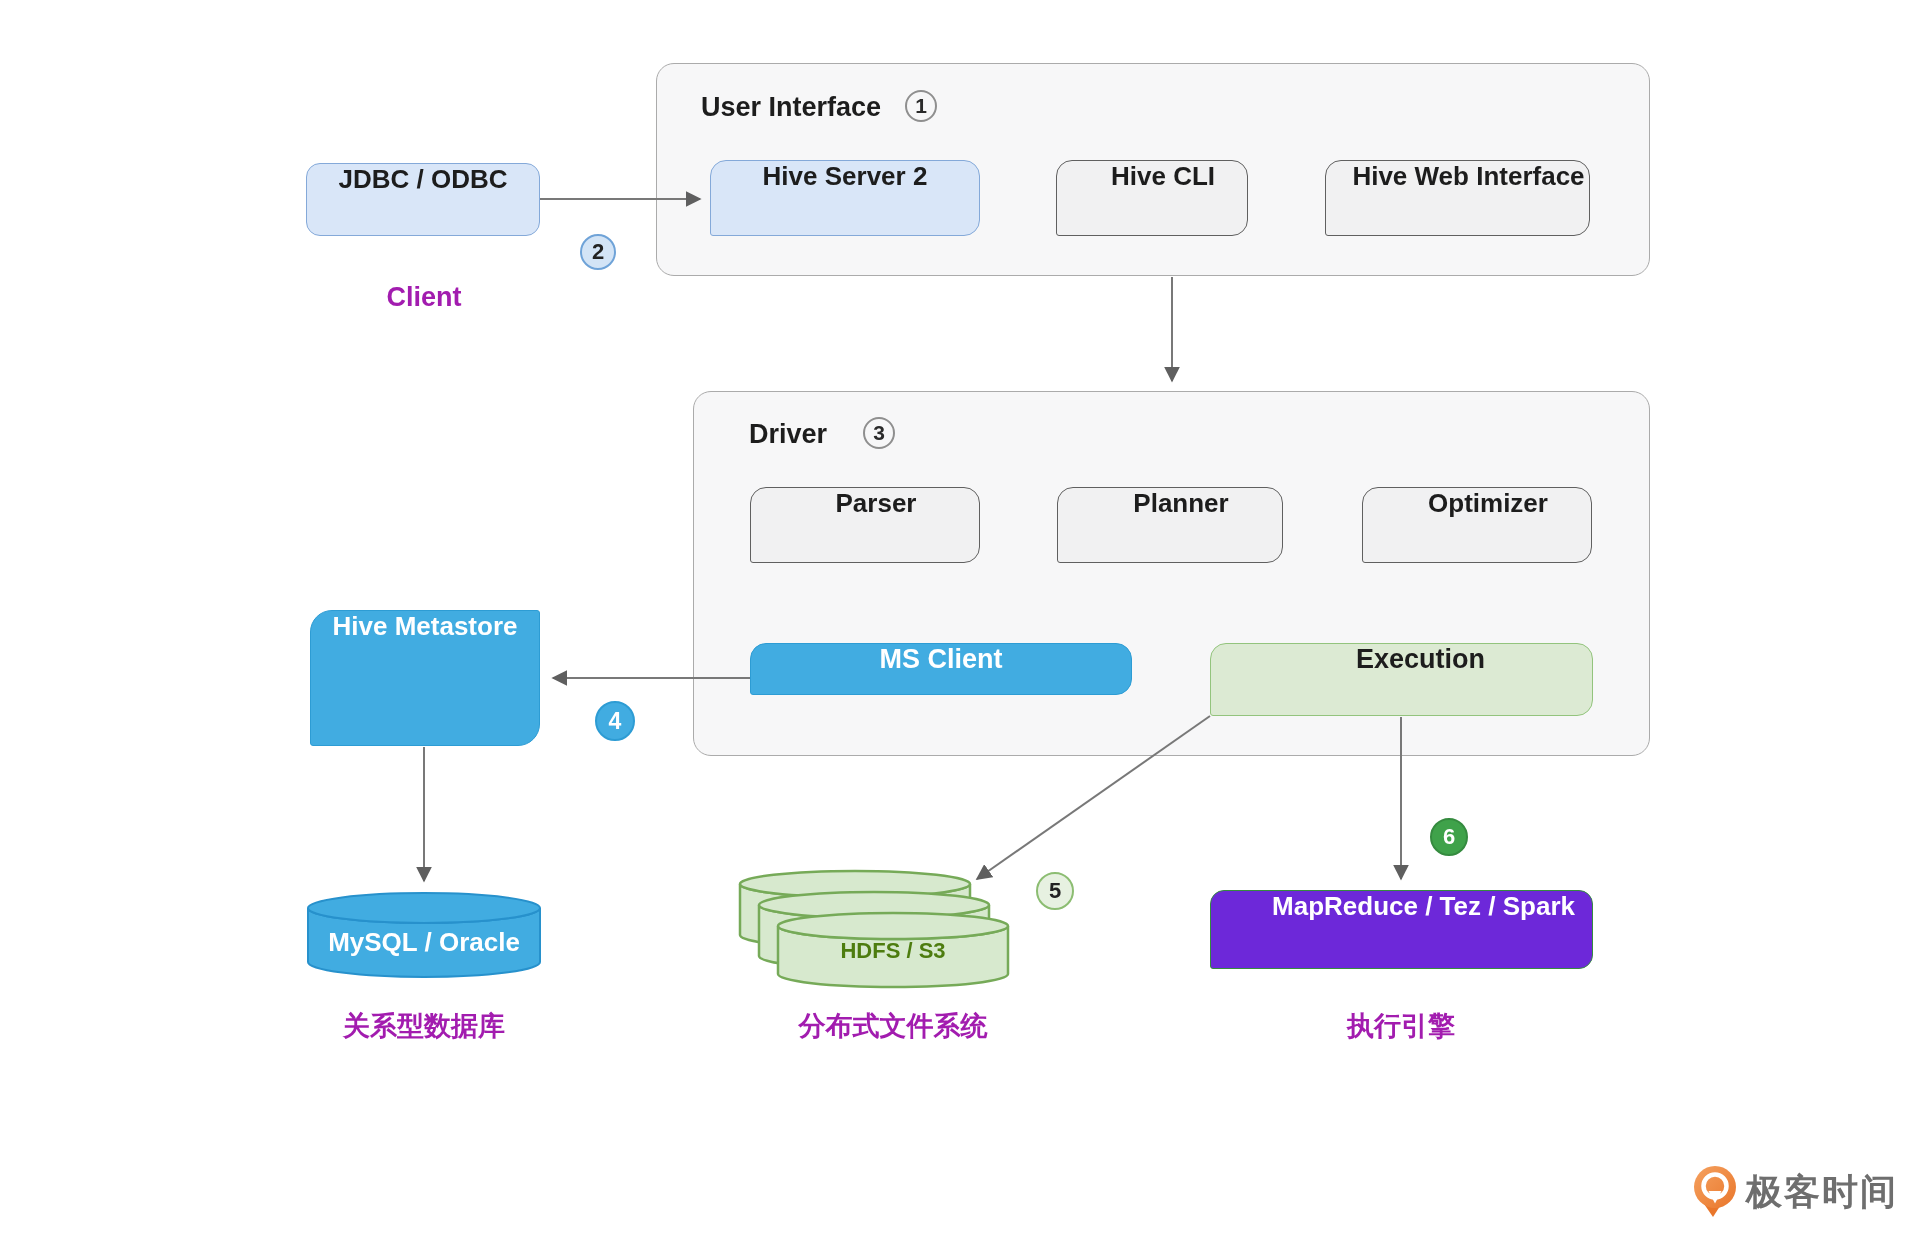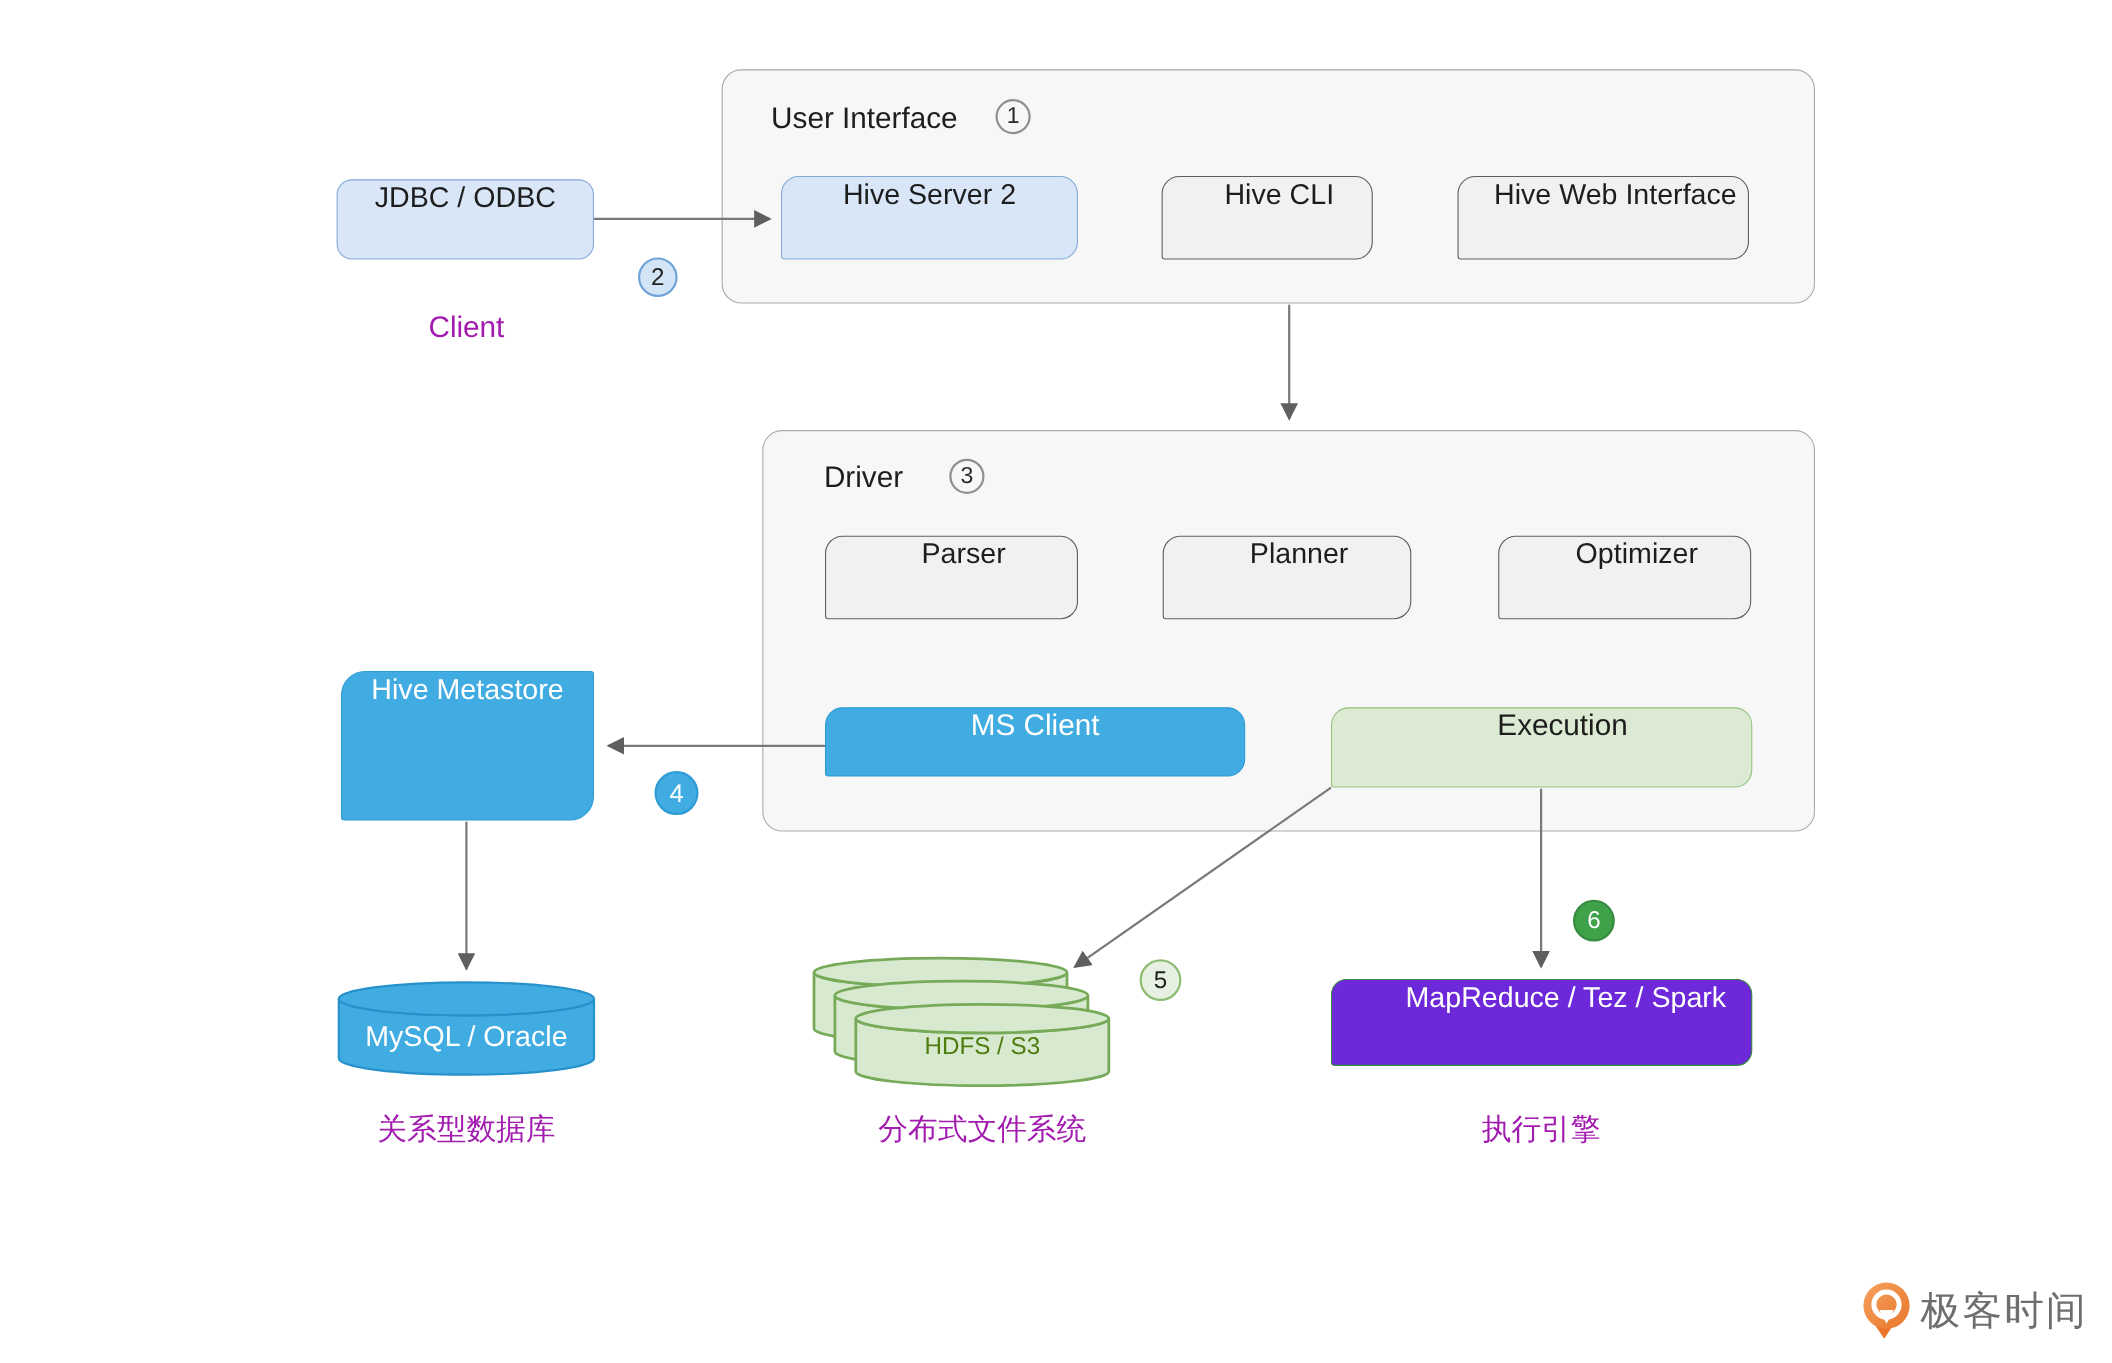--- a/index.html
+++ b/index.html
@@ -4,20 +4,21 @@
 <style>
   * { margin: 0; padding: 0; box-sizing: border-box; }
   html, body { background: #ffffff; }
   body { font-family: "Liberation Sans", "DejaVu Sans", sans-serif; color: #1d1d1d; }
   .stage {
     position: relative;
     width: 1920px;
     height: 1239px;
     background: #ffffff;
     overflow: hidden;
+    font-weight: bold;
   }
   
   .group-box {
     position: absolute;
     background: #f7f7f8;
     border: 1.5px solid #ababab;
     border-radius: 18px;
   }
   .group-label {
     position: absolute;
@@ -156,21 +157,21 @@
   </div>
 
   <div class="node node-gray" style="left:1057px; top:487px; width:226px; height:76px;">
     <span>Planner</span>
   </div>
 
   <div class="node node-gray" style="left:1362px; top:487px; width:230px; height:76px;">
     <span>Optimizer</span>
   </div>
 
-  <div class="node node-blue" style="left:750px; top:643px; width:382px; height:63px; border-radius:16px 16px 16px 3px; font-size:27px;">
+  <div class="node node-blue" style="left:750px; top:643px; width:382px; height:52px; border-radius:16px 16px 16px 3px; font-size:27px;">
     <span>MS Client</span>
   </div>
 
   <div class="node node-lightgreen" style="left:1210px; top:643px; width:383px; height:73px; border-radius:16px 16px 16px 3px; font-size:27px;">
     <span>Execution</span>
   </div>
 
   <div class="node node-blue" style="left:310px; top:610px; width:230px; height:136px; border-radius:22px 3px 22px 3px;">
     <span>Hive Metastore</span>
   </div>

